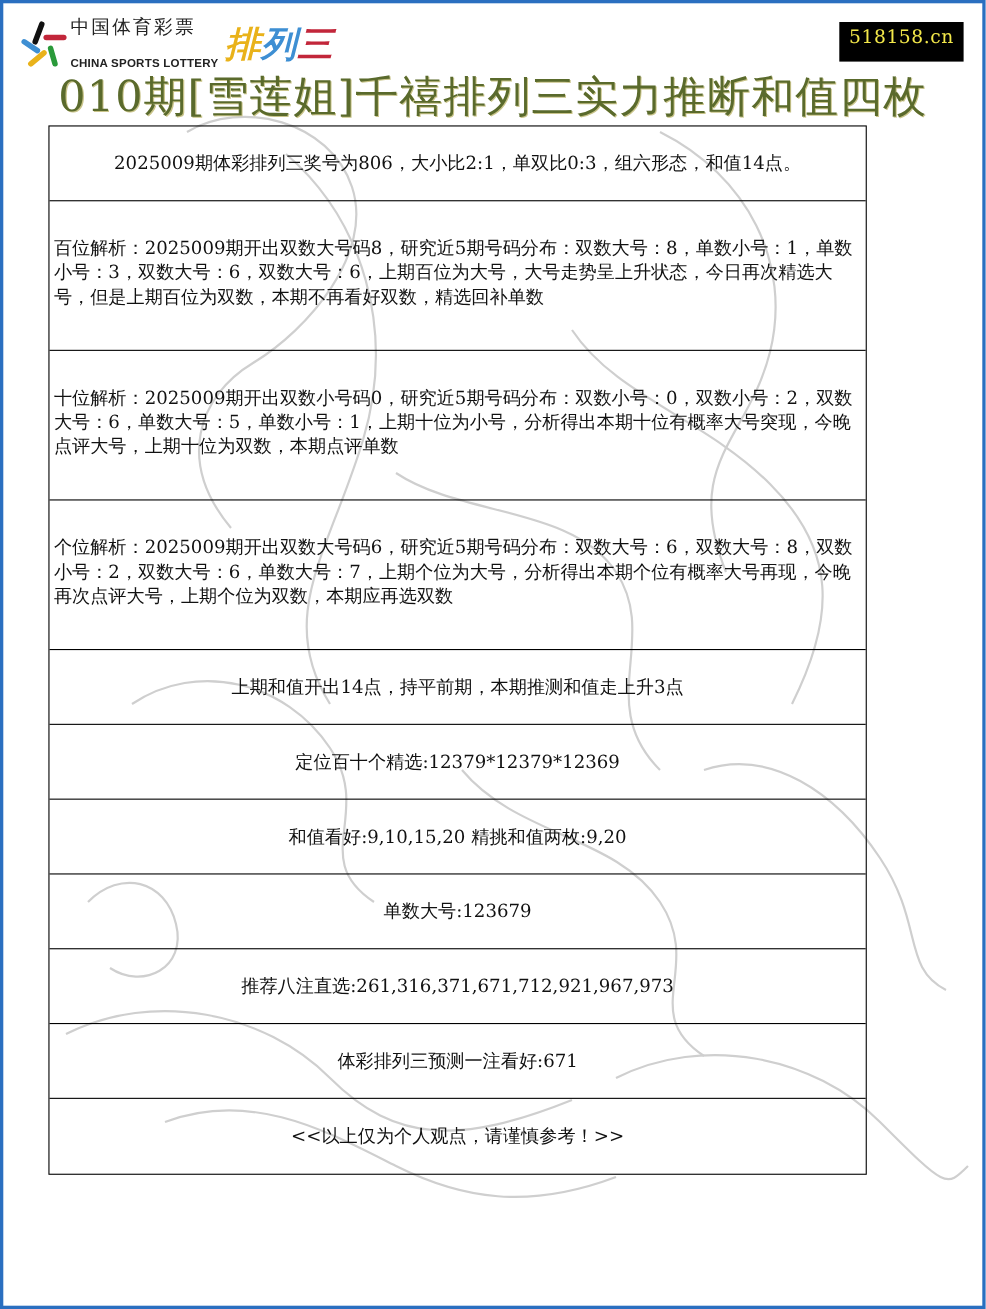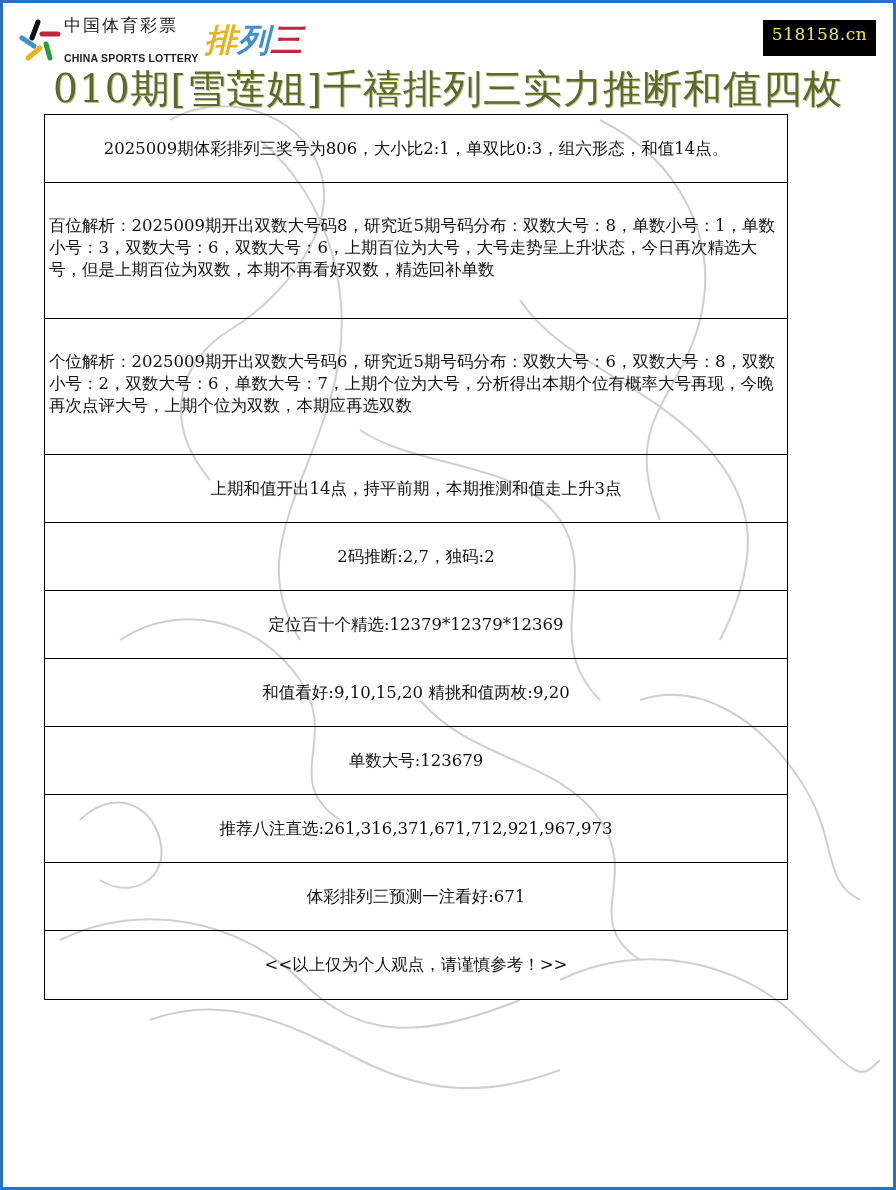--- a/index.html
+++ b/index.html
@@ -99,27 +99,27 @@
 <h1 class="title" style="margin:0;font-weight:normal;">010期[雪莲姐]千禧排列三实力推断和值四枚</h1>
 
 <div class="table">
   <div class="row first">
       <span>2025009期体彩排列三奖号为806，大小比2:1，单双比0:3，组六形态，和值14点。</span>
     </div>
   <div class="row long">
       <span>百位解析：2025009期开出双数大号码8，研究近5期号码分布：双数大号：8，单数小号：1，单数小号：3，双数大号：6，双数大号：6，上期百位为大号，大号走势呈上升状态，今日再次精选大号，但是上期百位为双数，本期不再看好双数，精选回补单数</span>
     </div>
   <div class="row long">
+      <span>十位解析：2025009期开出双数小号码0，研究近5期号码分布：双数小号：0，双数小号：2，双数大号：6，单数大号：5，单数小号：1，上期十位为小号，分析得出本期十位有概率大号突现，今晚点评大号，上期十位为双数，本期点评单数</span>
+    </div>
+  <div class="row long">
       <span>个位解析：2025009期开出双数大号码6，研究近5期号码分布：双数大号：6，双数大号：8，双数小号：2，双数大号：6，单数大号：7，上期个位为大号，分析得出本期个位有概率大号再现，今晚再次点评大号，上期个位为双数，本期应再选双数</span>
     </div>
   <div class="row short">
       <span>上期和值开出14点，持平前期，本期推测和值走上升3点</span>
-    </div>
-  <div class="row short">
-      <span>2码推断:2,7，独码:2</span>
     </div>
   <div class="row short">
       <span>定位百十个精选:12379*12379*12369</span>
     </div>
   <div class="row short">
       <span>和值看好:9,10,15,20 精挑和值两枚:9,20</span>
     </div>
   <div class="row short">
       <span>单数大号:123679</span>
     </div>

